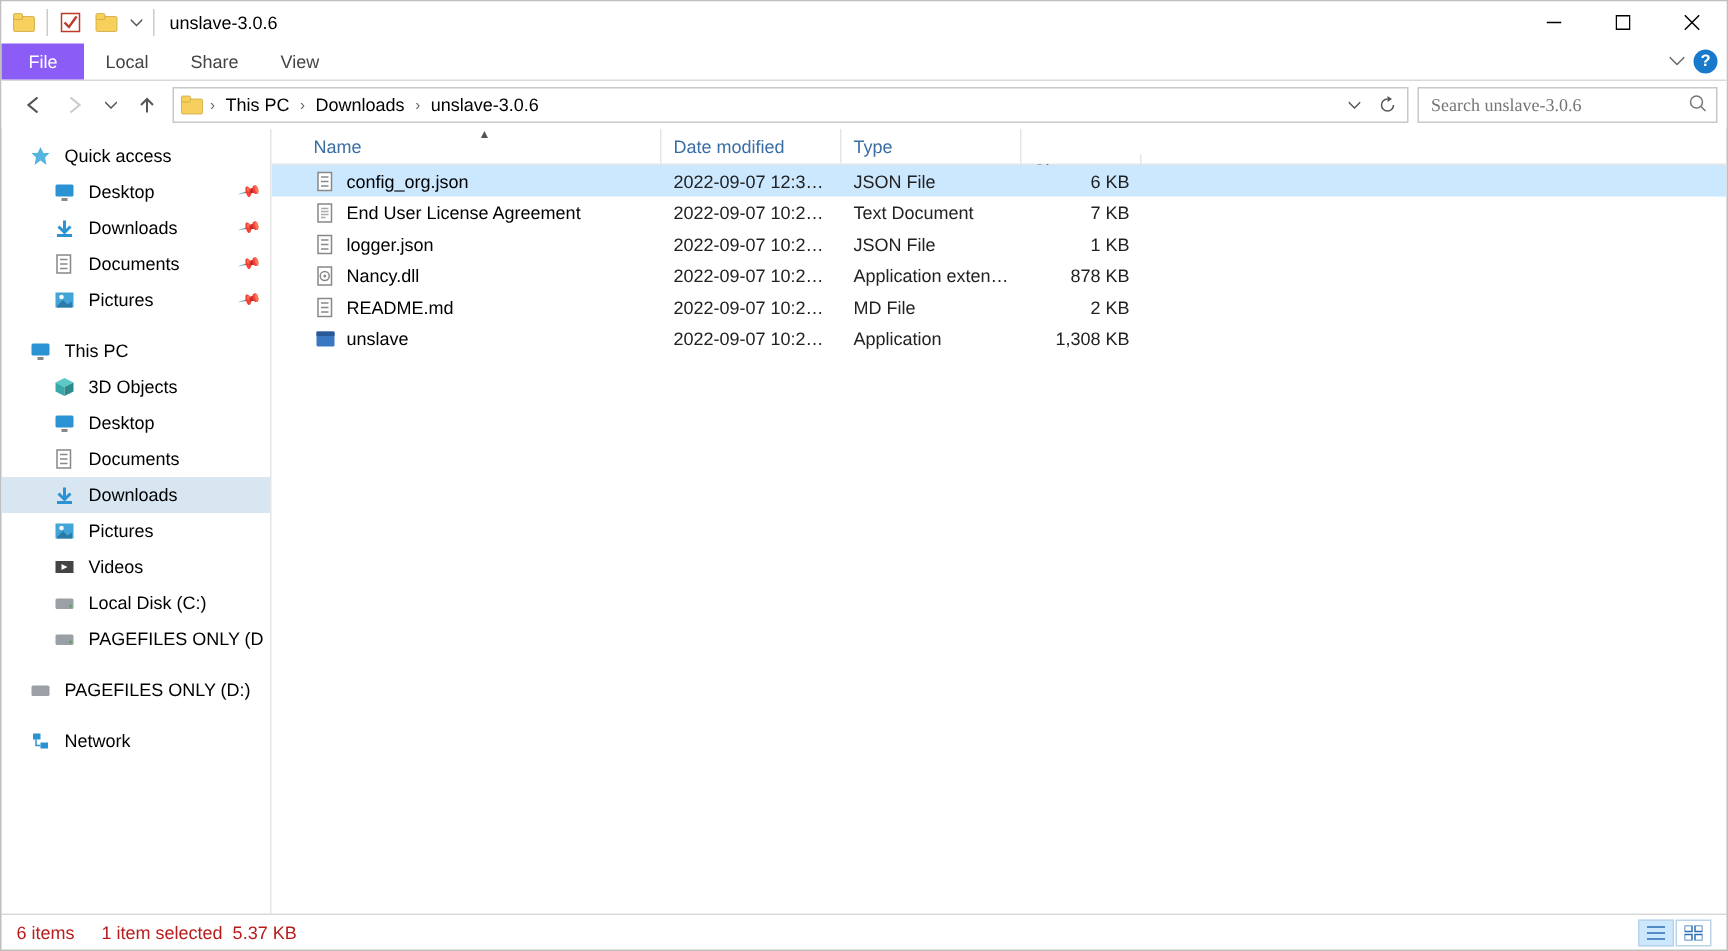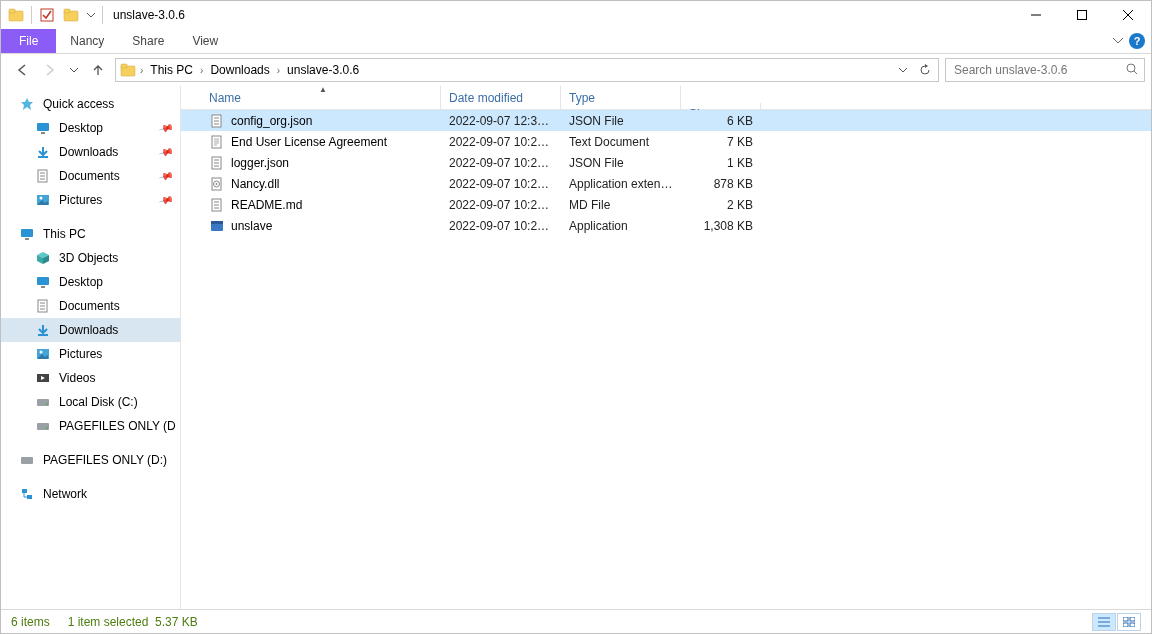--- a/index.html
+++ b/index.html
@@ -36,21 +36,21 @@
   
   .navrow { height:32px; display:flex; align-items:center; padding:3px 6px 3px 10px; gap:6px; background:#fff;}
   .nav-btn { width:22px; height:24px; display:flex; align-items:center; justify-content:center; color:#555;}
   .nav-btn.disabled { color:#bbb; }
   .addrbar { flex:1; height:24px; border:1px solid #c8c8c8; display:flex; align-items:center; padding:0 2px 0 4px; gap:4px; font-size:12px;}
   .addr-seg { display:flex; align-items:center; gap:4px; padding:0 3px;}
   .addr-sep { color:#666; font-size:10px;}
   .addrbar-right { margin-left:auto; display:flex; align-items:center;}
   .addr-iconbtn { width:22px; height:22px; display:flex; align-items:center; justify-content:center;}
   .searchbox { width:200px; height:24px; border:1px solid #c8c8c8; display:flex; align-items:center; padding:0 6px; color:#777; font-size:12px;}
-  .searchbox input { border:none; outline:none; flex:1; font-size:12px; font-family:Liberation Sans, sans-serif; color:#4c1d95; background:transparent;}
+  .searchbox input { border:none; outline:none; flex:1; font-size:12px; font-family:Liberation Serif, serif; color:#4c1d95; background:transparent;}
 
   
   .main { flex:1; display:flex; min-height:0; }
   .sidebar { width:180px; border-right:1px solid #e5e5e5; padding-top:6px; overflow:hidden;}
   .side-item { height:24px; display:flex; align-items:center; padding-left:18px; gap:8px; font-size:12px; position:relative; white-space:nowrap;}
   .side-item.indent { padding-left:34px; }
   .side-item.selected { background:#d8e6f2; }
   .side-group-gap { height:10px; }
   .pin { position:absolute; right:8px; color:#7a7a7a; font-size:10px; transform:rotate(30deg);}
   .side-icon { width:16px; height:16px; display:flex; align-items:center; justify-content:center;}
@@ -70,21 +70,21 @@
   .row { height:21px; display:flex; align-items:center; padding-left:20px; font-size:12px;}
   .row.selected { background:#cce8ff; }
   .cell { padding:0 8px; overflow:hidden; text-overflow:ellipsis; white-space:nowrap;}
   .cell.name { width:240px; display:flex; align-items:center; gap:6px;}
   .cell.date { width:120px; color:#222;}
   .cell.type { width:120px; color:#222;}
   .cell.size { width:80px; text-align:right; color:#222;}
   .file-icon { width:16px; height:16px; display:flex; align-items:center; justify-content:center;}
 
   
-  .statusbar { height:24px; border-top:1px solid #d9d9d9; display:flex; align-items:center; padding:0 10px; font-size:12px; gap:18px; color:#4d7c0f;}
+  .statusbar { height:24px; border-top:1px solid #d9d9d9; display:flex; align-items:center; padding:0 10px; font-size:12px; gap:18px; color:#b91c1c;}
   .statusbar .spacer { flex:1;}
   .view-toggle { display:flex; gap:1px;}
   .view-btn { width:24px; height:18px; border:1px solid #bcd4ea; display:flex; align-items:center; justify-content:center;}
   .view-btn.active { background:#cce8ff; }
 
   
   .ic-folder { fill:#f7cf5d; stroke:#caa53a; stroke-width:0.5;}
   .ic-star { fill:#55b4e0;}
   .ic-monitor { fill:#2b93d4;}
   .ic-disk { fill:#9aa0a6;}
@@ -140,21 +140,21 @@
           <svg width="10" height="10">
             <line x1="0" y1="0" x2="10" y2="10" stroke="#000"></line>
             <line x1="10" y1="0" x2="0" y2="10" stroke="#000"></line>
           </svg>
         </div>
     </div>
   </div>
 
   <div class="ribbon">
     <div class="ribbon-tab file">File</div>
-    <div class="ribbon-tab">Nancy</div>
+    <div class="ribbon-tab">Local</div>
     <div class="ribbon-tab">Share</div>
     <div class="ribbon-tab">View</div>
     <div class="ribbon-spacer"></div>
     <div class="ribbon-right">
       <div><svg width="10" height="10">
             <path d="M0 3 L5 8 L10 3" stroke="#666" fill="none"></path>
           </svg></div>
       <div class="help-circle">?</div>
     </div>
   </div>

